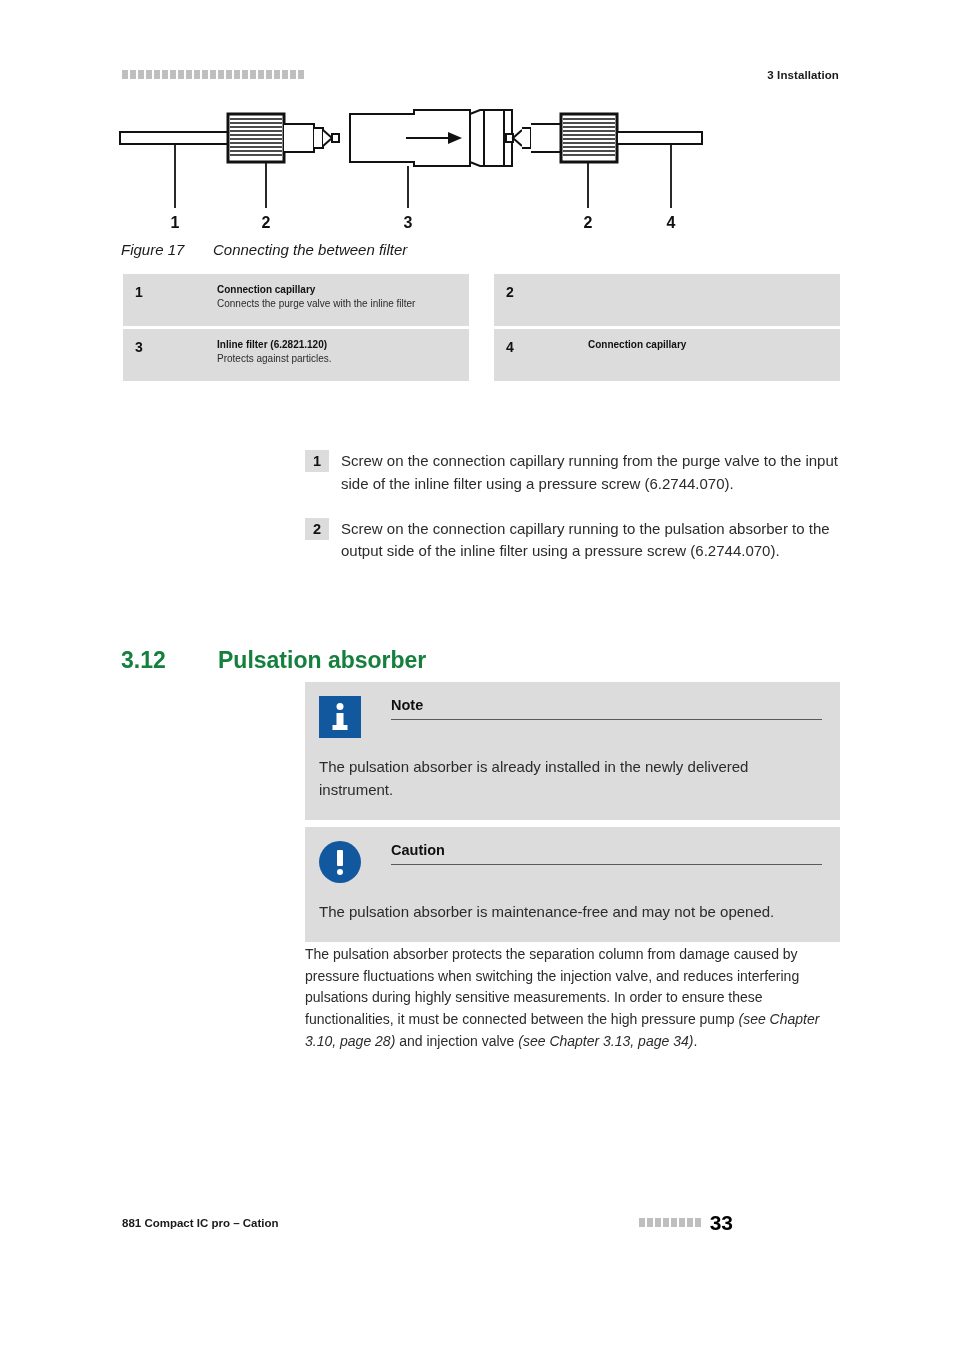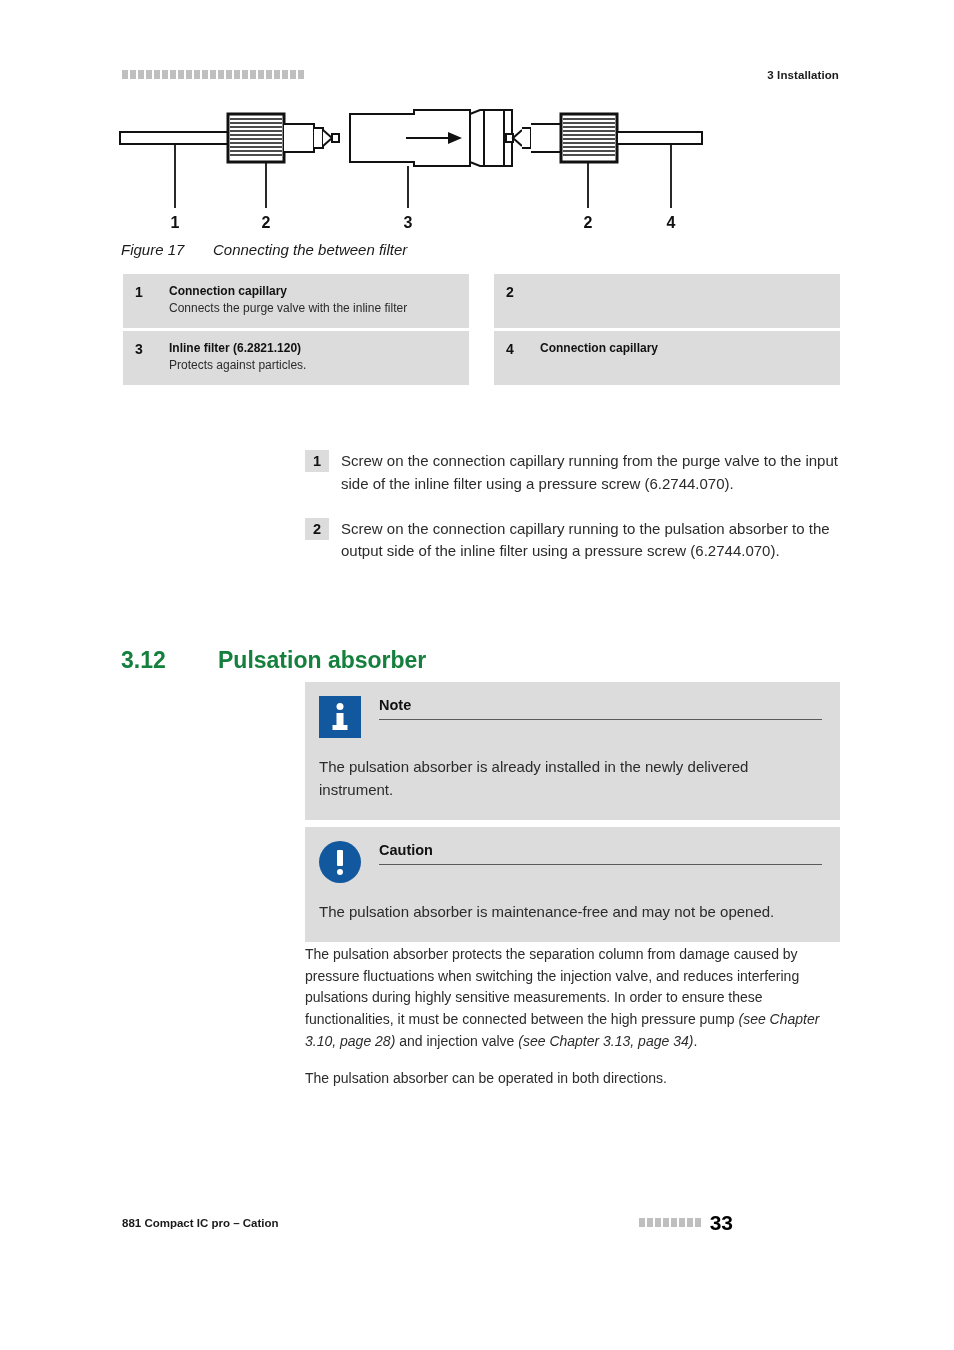--- a/index.html
+++ b/index.html
@@ -89,23 +89,24 @@
   .legend-num {
     width: 34px;
     flex: 0 0 34px;
     font-size: 14px;
     font-weight: bold;
     color: #111;
     line-height: 1.42;
   }
   .legend-body {
     flex: 1 1 auto;
-    font-size: 12px;
+    font-size: 10px;
     line-height: 1.42;
     color: #2b2b2b;
+    margin-left: 48px;
   }
   .legend-title {
     font-weight: bold;
     color: #111;
     display: block;
   }
   .legend-desc { display: block; }
 
   
   .steps {
@@ -166,21 +167,21 @@
     align-items: flex-start;
   }
   .callout-icon {
     flex: 0 0 42px;
     width: 42px;
     height: 42px;
     position: relative;
   }
   .callout-title-wrap {
     flex: 1 1 auto;
-    margin-left: 18px;
+    margin-left: 30px;
     padding-top: 1px;
   }
   .callout-title {
     font-size: 14.5px;
     font-weight: bold;
     color: #111;
     padding-bottom: 6px;
   }
   .callout-rule {
     height: 1px;
@@ -486,21 +487,20 @@
     <div class="callout-title-wrap">
       <div class="callout-title">Caution</div>
       <div class="callout-rule"></div>
     </div>
   </div>
   <div class="callout-body">The pulsation absorber is maintenance-free and may not be opened.</div>
 </div>
 
 <div class="body-block" style="top:944px;">
   <p><span>The pulsation absorber protects the separation column from damage caused by pressure fluctuations when switching the injection valve, and reduces interfering pulsations during highly sensitive measurements. In order to ensure these functionalities, it must be connected between the high pressure pump </span><em>(see Chapter 3.10, page 28)</em><span> and injection valve </span><em>(see Chapter 3.13, page 34)</em><span>.</span></p>
-  <p>The pulsation absorber can be operated in both directions.</p>
 </div>
 
 <div class="page-footer">
   <div class="footer-doc">881 Compact IC pro – Cation</div>
   <div class="footer-right">
     <div class="footer-squares">
         <div class="sq"></div>
         <div class="sq"></div>
         <div class="sq"></div>
         <div class="sq"></div>

